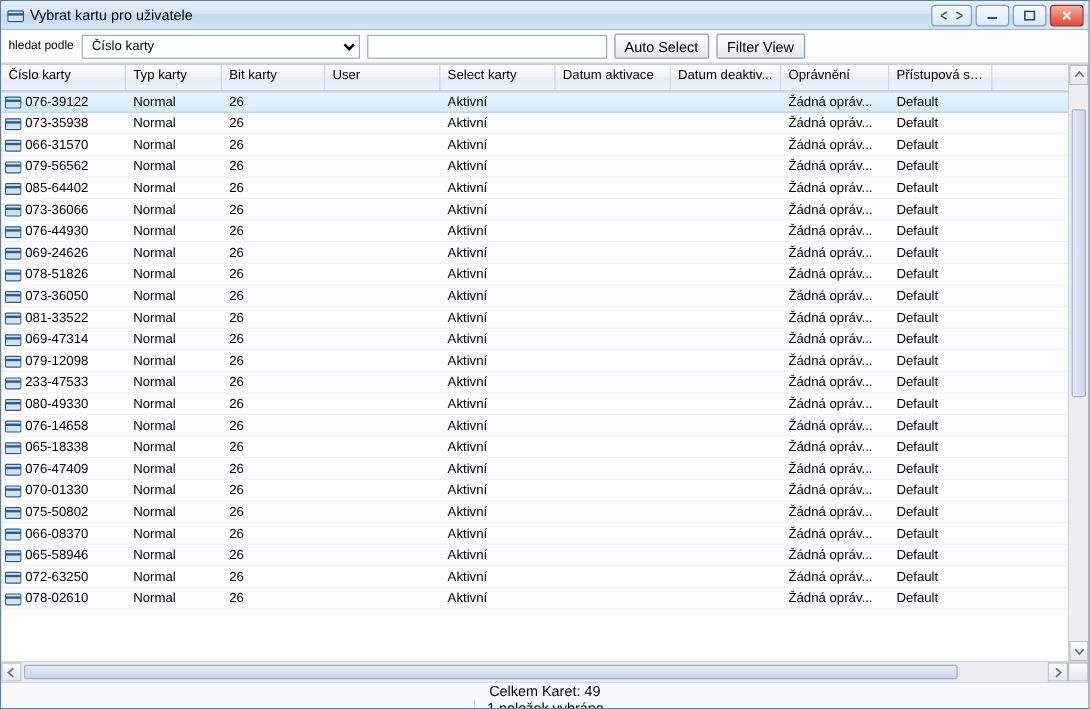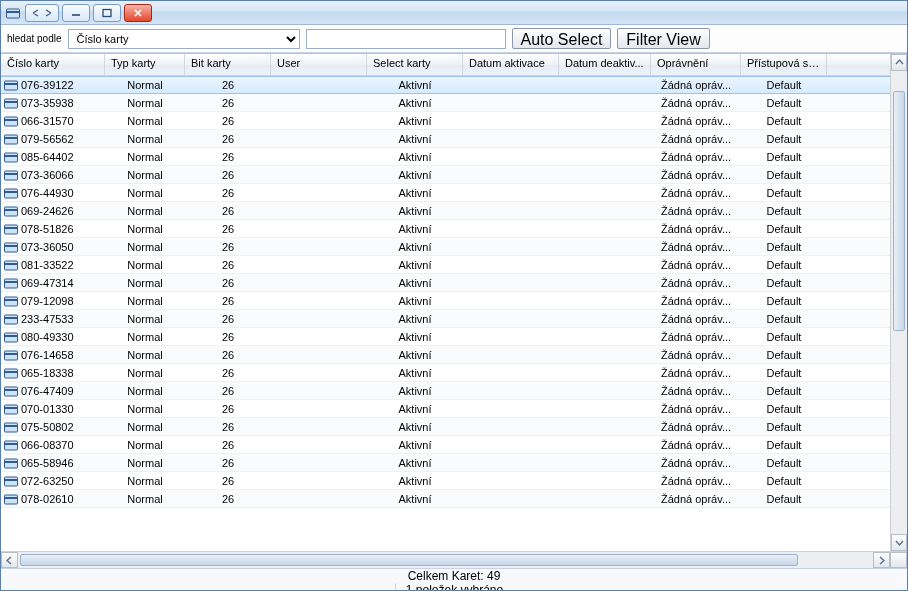--- a/index.html
+++ b/index.html
@@ -76,21 +76,21 @@
 .search-input {
   width: 200px;
   height: 20px;
   border: 1px solid #9aaec6;
   padding: 0 4px;
   font-size: 11px;
 }
 .btn {
   height: 21px;
   padding: 2px 8px;
-  font-size: 16px;
+  font-size: 12px;
   border: 1px solid #8a98aa;
   background: linear-gradient(#fdfdfd,#e4e8ee);
   border-radius: 2px;
   cursor: pointer;
 }
 
 
 .table-area {
   flex: 1;
   position: relative;
@@ -128,21 +128,20 @@
 .body-rows {
   overflow-y: auto;
   overflow-x: hidden;
   height: 487px;
 }
 .row {
   display: flex;
   height: 18px;
   align-items: center;
   border-bottom: 1px solid #f0f0f0;
-  text-align: center;
 }
 .row:nth-child(even){ background: #f9fbfd; }
 .row.selected {
   background: linear-gradient(#eaf4ff,#d6ebff);
   border: 1px solid #9ac3ee;
   border-left: none;
   border-right: none;
 }
 .cell {
   padding: 1px 6px;
@@ -227,20 +226,21 @@
 </head>
 <body>
 
 <div class="titlebar">
   <span class="app-icon">
     <svg width="14" height="12" viewBox="0 0 14 12">
         <rect x="0.5" y="2" width="13" height="9" rx="1" fill="#cfe3f7" stroke="#2f5b8f"></rect>
         <rect x="0.5" y="4" width="13" height="2" fill="#2f5b8f"></rect>
       </svg>
   </span>
+  <span class="title">Vybrat kartu pro uživatele</span>
   <div class="win-btns">
     <div class="win-btn nav">
       <svg width="22" height="10" viewBox="0 0 22 10">
           <path d="M2 5 L7 2 M2 5 L7 8 M20 5 L15 2 M20 5 L15 8" stroke="#3a5d87" stroke-width="1.3" fill="none"></path>
         </svg>
     </div>
     <div class="win-btn">
       <svg width="12" height="10">
           <path d="M2 7 H10" stroke="#2b4a6f" stroke-width="1.6"></path>
         </svg>

